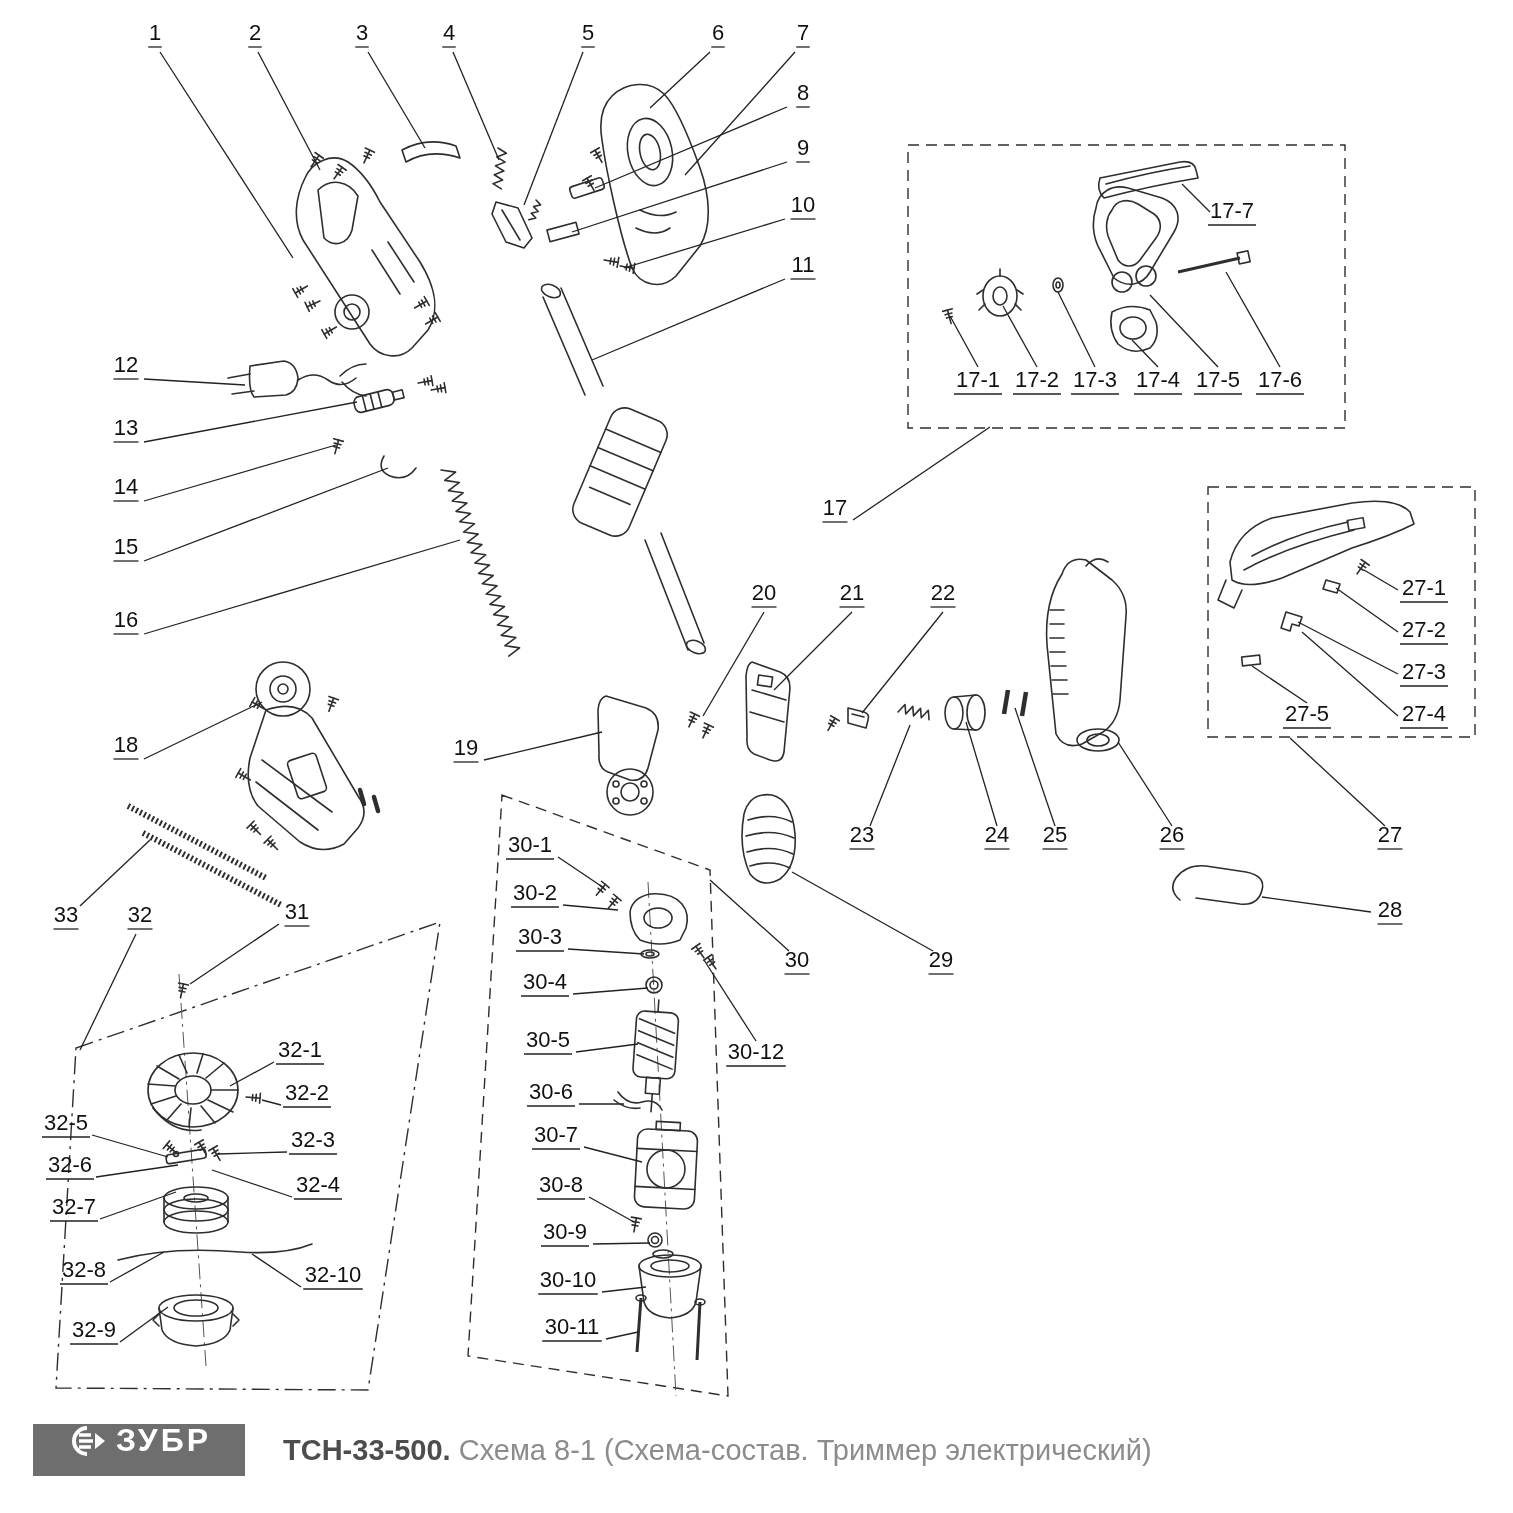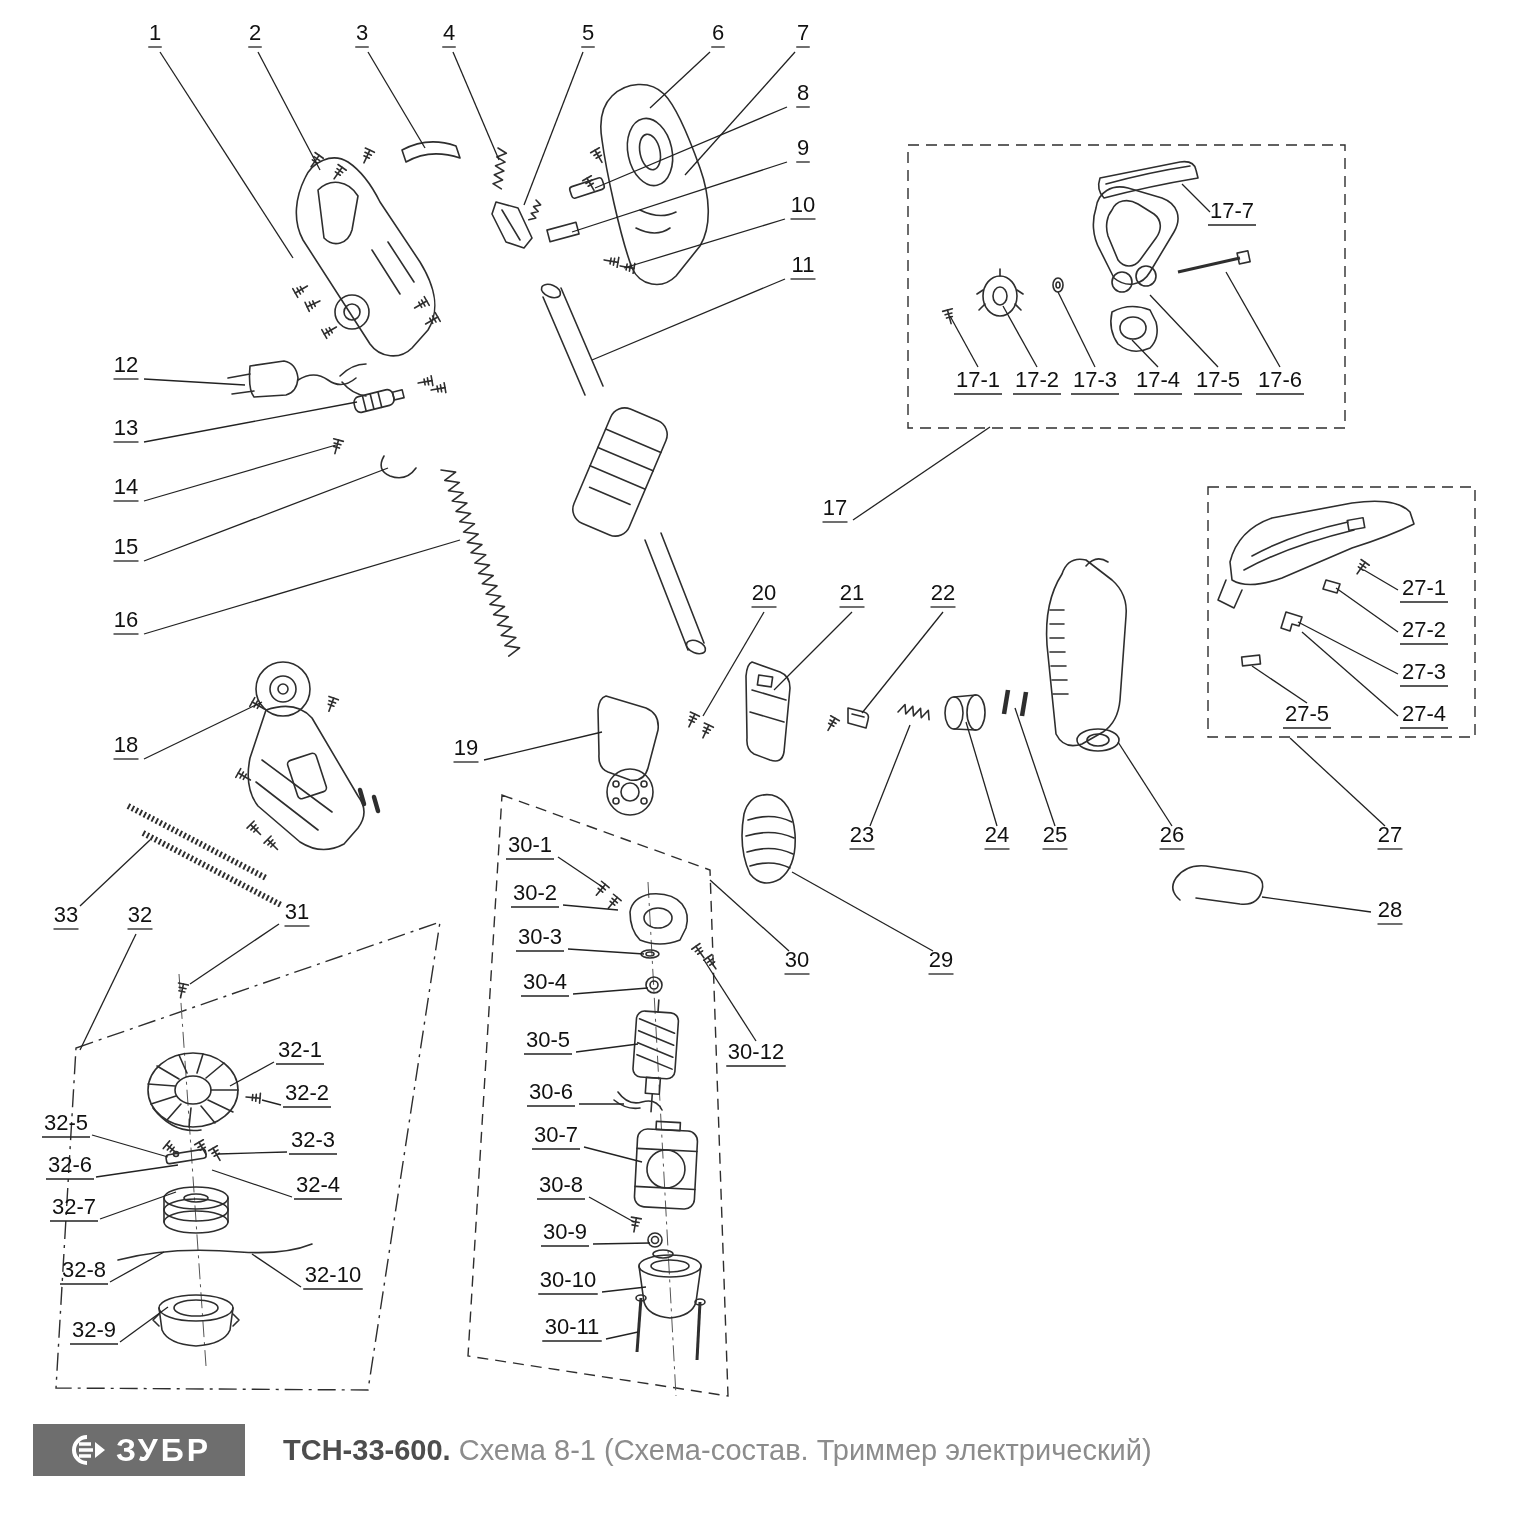--- a/index.html
+++ b/index.html
@@ -13,21 +13,21 @@
   .axis   { fill:none; stroke:#555; stroke-width:1; stroke-dasharray:16 5 3 5; }
   .rod    { stroke:var(--line,#2e2e2e); stroke-width:6; stroke-dasharray:2 2.5; }
   .pin    { stroke:var(--line,#2e2e2e); stroke-width:4.5; }
   .bolt   { stroke:var(--line,#2e2e2e); stroke-width:3; }
 
   #callout-layer text { font:22px "Liberation Sans",sans-serif; fill:#111; text-anchor:middle; }
   #callout-layer .leader { fill:none; stroke:#222; stroke-width:1.3; }
   #callout-layer .underline { stroke:#222; stroke-width:1.3; }
 
   .footer { position:absolute; left:33px; top:1424px; display:flex; align-items:center; gap:38px; }
-  .logo-box { width:212px; height:52px; background:var(--footer-box,#6e6e6e); display:flex; align-items:center; justify-content:center; gap:9px; }
+  .logo-box { width:212px; height:52px; background:var(--footer-box,#6e6e6e); display:flex; align-items:flex-start; justify-content:center; gap:9px; }
   .logo-text { color:#ffffff; font-weight:bold; font-size:32px; letter-spacing:3px; line-height:1; }
   .title-line { font-size:29px; white-space:nowrap; }
   .title-line .model { font-weight:bold; color:var(--model,#4d4d4d); }
   .title-line .subtitle { color:var(--subtitle,#8c8c8c); }
 </style>
 </head>
 <body>
 
 <div class="canvas">
 <svg class="diagram" width="1513" height="1513" viewBox="0 0 1513 1513">
@@ -667,16 +667,16 @@
 <div class="footer">
   <div class="logo-box">
     <svg width="40" height="34" viewBox="0 0 40 34">
       <path d="M20,4 a13,13 0 1 0 0,26" stroke="#ffffff" stroke-width="4" fill="none"></path>
       <path d="M12,11 h12 M12,17 h14 M12,23 h12" stroke="#ffffff" stroke-width="3.4" fill="none"></path>
       <path d="M28,9 l10,8 l-10,8 z" fill="#ffffff"></path>
     </svg>
     <span class="logo-text">ЗУБР</span>
   </div>
   <div class="title-line">
-    <span class="model">ТСН-33-600.</span><span class="subtitle"> Схема 8-1 (Схема-состав. Триммер электрический)</span>
+    <span class="model">ТСН-33-500.</span><span class="subtitle"> Схема 8-1 (Схема-состав. Триммер электрический)</span>
   </div>
 </div>
 </div>
 
 </body></html>

